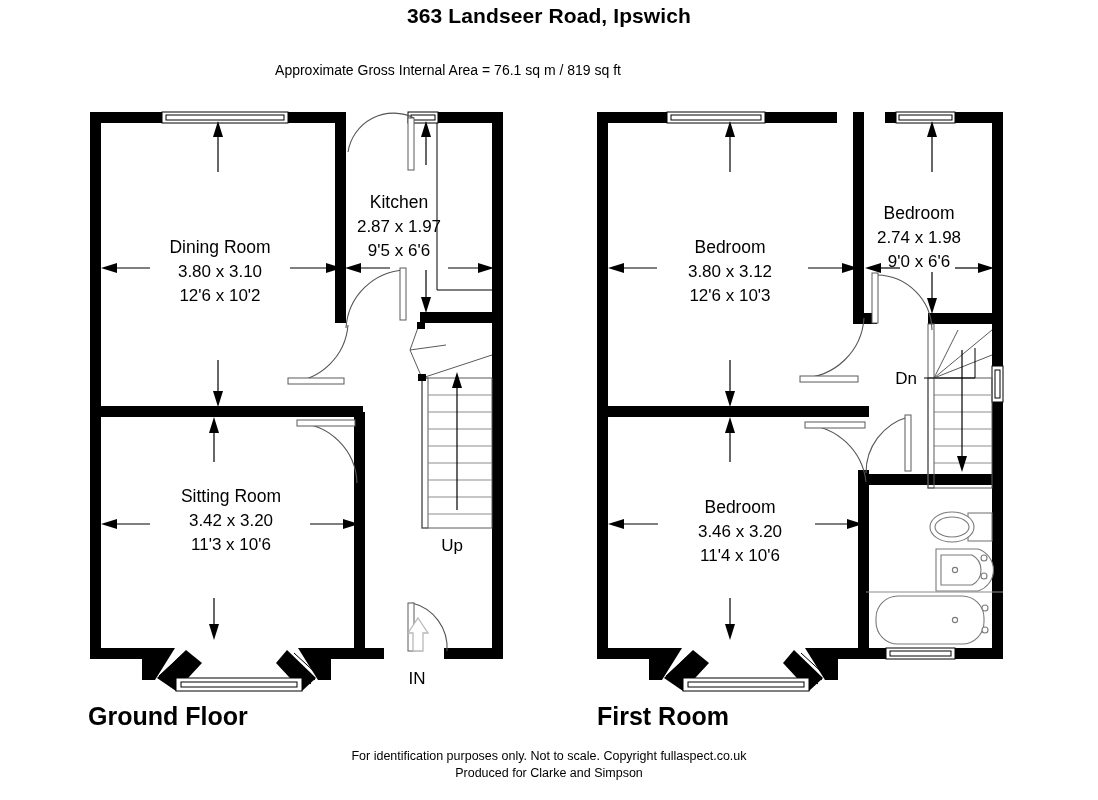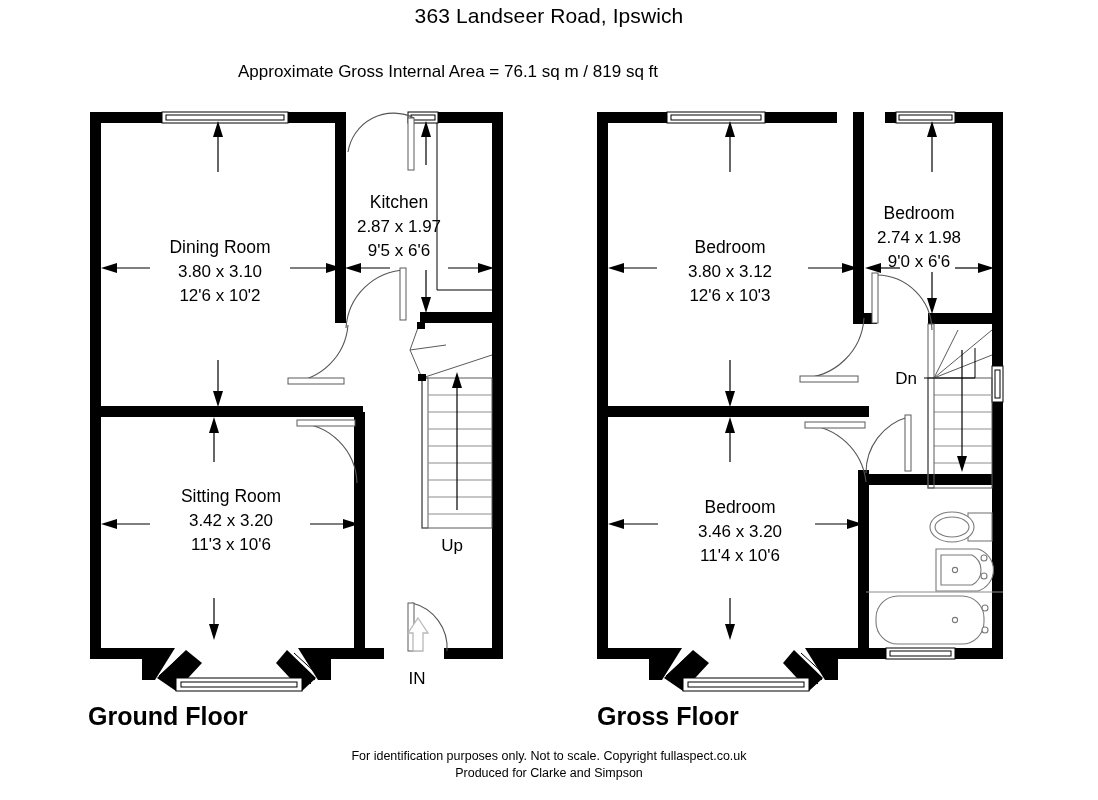--- a/index.html
+++ b/index.html
@@ -20,30 +20,30 @@
     width: 1098px;
     height: 800px;
   }
   .title {
     position: absolute;
     top: 4px;
     left: 0;
     width: 1098px;
     text-align: center;
     font-size: 21px;
-    font-weight: normal;
+    font-weight: bold;
     letter-spacing: 0.1px;
   }
   .subtitle {
     position: absolute;
     top: 62px;
     left: 0;
     width: 896px;
     text-align: center;
-    font-size: 17px;
+    font-size: 14px;
     font-weight: normal;
   }
   .floor-label {
     position: absolute;
     font-size: 25px;
     font-weight: bold;
     top: 702px;
   }
   #ground-floor-label { left: 88px; }
   #first-floor-label { left: 597px; }
@@ -402,18 +402,18 @@
       <text class="roomdim" x="919" y="243">2.74 x 1.98</text>
       <text class="roomdim" x="919" y="267">9'0 x 6'6</text>
 
       <text class="roomname" x="740" y="513">Bedroom</text>
       <text class="roomdim" x="740" y="537">3.46 x 3.20</text>
       <text class="roomdim" x="740" y="561">11'4 x 10'6</text>
     </g>
   </svg>
 
   <div class="floor-label" id="ground-floor-label">Ground Floor</div>
-  <div class="floor-label" id="first-floor-label">Gross Floor</div>
+  <div class="floor-label" id="first-floor-label">First Room</div>
 
   <div class="footer" id="footer-line-2">Produced for Clarke and Simpson</div>
   <div class="footer" id="footer-line-1">For identification purposes only. Not to scale. Copyright fullaspect.co.uk</div>
 
 </div>
 
 </body></html>

